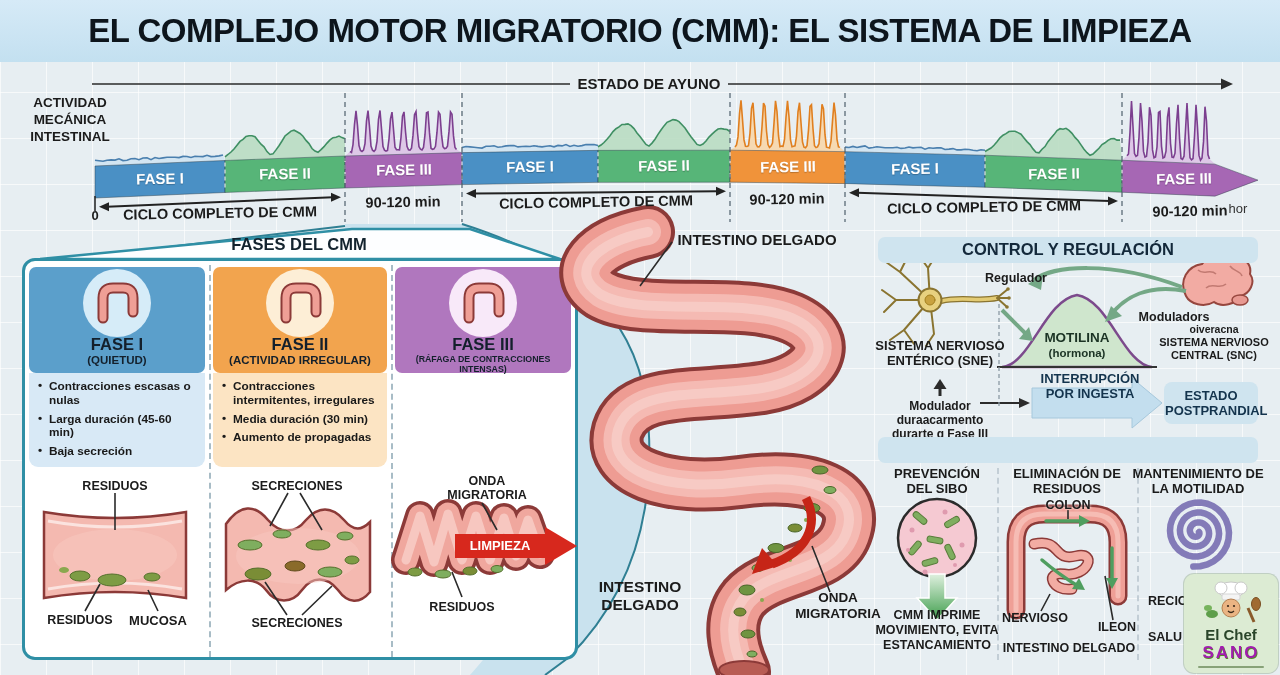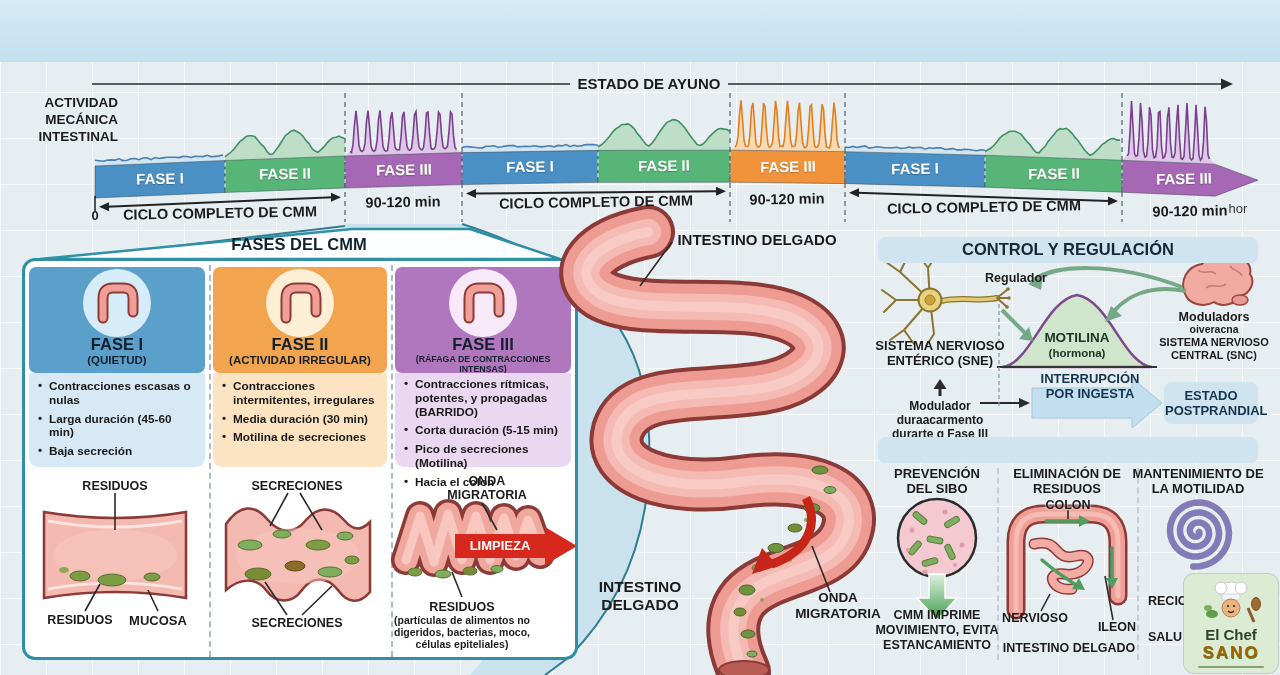--- a/index.html
+++ b/index.html
@@ -11,49 +11,50 @@
     background-size:46px 46px;}
   .abs{position:absolute;left:0;top:0;}
   svg.layer{position:absolute;left:0;top:0;pointer-events:none;}
   .titleband{position:absolute;left:0;top:0;width:1280px;height:62px;
     background:linear-gradient(#d6eaf7,#c3e0f0);}
   .maintitle{position:absolute;left:0;top:0;width:1280px;height:62px;line-height:62px;
     text-align:center;font-weight:bold;font-size:33px;color:#0d151c;letter-spacing:-.5px;}
   .lbl{position:absolute;font-weight:bold;color:#1b1b1b;text-align:center;
     transform:translateX(-50%);line-height:1.18;white-space:nowrap;}
   .lbl.wrap{white-space:normal;}
-  .lbl.left{transform:none;text-align:right;}
+  .lbl.left{transform:none;text-align:center;}
   .lbl.white{color:#fff;}
   .bar{position:absolute;background:#cfe4ef;border-radius:7px;}
   .panel{position:absolute;left:22px;top:258px;width:556px;height:402px;background:#fff;
     border:3px solid #2f8fa5;border-radius:13px;}
   .col-sep{position:absolute;top:4px;height:392px;border-left:2px dashed #a8bcc6;}
   .ph-head{position:absolute;top:6px;height:106px;border-radius:7px;}
   .ph-tint{position:absolute;top:112px;height:94px;border-radius:0 0 9px 9px;}
   .ph-name{position:absolute;width:100%;text-align:center;font-weight:bold;color:#14202c;}
   ul.bl{margin:7px 4px 0 6px;padding:0 2px 0 14px;list-style:none;}
   ul.bl li{font-size:11.8px;font-weight:bold;color:#191919;line-height:1.17;margin-bottom:5px;position:relative;}
   ul.bl li:before{content:"•";position:absolute;left:-11px;top:-1px;}
   .bluebox{position:absolute;background:#cfe4ef;border-radius:8px;}
   .divider-v{position:absolute;border-left:2px dashed #c3ced6;}
   .logo{position:absolute;left:1184px;top:574px;width:94px;height:99px;background:#dcebd3;
     border-radius:10px;box-shadow:0 0 0 1px rgba(120,150,110,.35);}
   .logo .l1{position:absolute;top:52px;width:100%;text-align:center;font-weight:bold;
     font-size:15px;color:#2a452a;}
   .logo .l2{position:absolute;top:69px;width:100%;text-align:center;font-weight:bold;
-    font-size:17px;color:#a16207;letter-spacing:2px;text-shadow:.6px .6px 0 #55882a;}
+    font-size:17px;color:#a21caf;letter-spacing:2px;text-shadow:.6px .6px 0 #55882a;}
   .logo .tag{position:absolute;top:92px;left:14px;width:66px;height:2px;background:#44662e;
     opacity:.55;border-radius:2px;}
 </style>
 </head>
 <body>
 
 <div class="stage">
 
   <div class="titleband"></div>
+  <div class="maintitle lblx">EL COMPLEJO MOTOR MIGRATORIO (CMM): EL SISTEMA DE LIMPIEZA</div>
 
   <svg id="svg-tl" class="layer" width="1280" height="675" viewBox="0 0 1280 675">
       <path d="M95.0,160.3 L99.0,160.7 L103.0,161.3 L107.0,160.2 L111.0,159.9 L115.0,160.1 L119.0,158.8 L123.0,160.6 L127.0,160.2 L131.0,158.7 L135.0,158.5 L139.0,159.7 L143.0,158.0 L147.0,157.7 L151.0,159.6 L155.0,157.5 L159.0,158.5 L163.0,157.9 L167.0,157.3 L171.0,157.2 L175.0,157.2 L179.0,157.6 L183.0,156.4 L187.0,156.5 L191.0,157.5 L195.0,156.3 L199.0,156.5 L203.0,156.6 L207.0,155.3 L211.0,156.6 L215.0,156.4 L219.0,155.9 L223.0,155.0 L225,160.5 L95,166.0 Z" fill="#cfe3f2" opacity="0.9" stroke="none"></path>
       <path d="M95.0,160.3 L99.0,160.7 L103.0,161.3 L107.0,160.2 L111.0,159.9 L115.0,160.1 L119.0,158.8 L123.0,160.6 L127.0,160.2 L131.0,158.7 L135.0,158.5 L139.0,159.7 L143.0,158.0 L147.0,157.7 L151.0,159.6 L155.0,157.5 L159.0,158.5 L163.0,157.9 L167.0,157.3 L171.0,157.2 L175.0,157.2 L179.0,157.6 L183.0,156.4 L187.0,156.5 L191.0,157.5 L195.0,156.3 L199.0,156.5 L203.0,156.6 L207.0,155.3 L211.0,156.6 L215.0,156.4 L219.0,155.9 L223.0,155.0" fill="none" stroke="#4a7fae" stroke-width="1.6"></path>
       <polygon points="95,166 225,160.49610112729528 225,192.49610112729528 95,198" fill="#4a90c5" stroke="#2a3b47" stroke-width="1" stroke-opacity="0.45"></polygon>
       <path d="M225.0,156.8 L228.0,154.5 L231.0,152.0 L234.0,149.0 L237.0,145.2 L240.0,141.4 L243.0,139.4 L246.0,136.4 L249.0,135.7 L252.0,135.8 L255.0,136.8 L258.0,140.6 L261.0,144.2 L264.0,146.8 L267.0,151.6 L270.0,154.5 L273.0,153.9 L276.0,149.9 L279.0,145.7 L282.0,141.0 L285.0,136.0 L288.0,133.6 L291.0,131.1 L294.0,130.2 L297.0,131.7 L300.0,133.5 L303.0,136.2 L306.0,140.4 L309.0,143.6 L312.0,148.5 L315.0,151.0 L318.0,152.3 L321.0,149.6 L324.0,146.7 L327.0,143.1 L330.0,139.9 L333.0,137.7 L336.0,137.2 L339.0,136.1 L342.0,137.6 L345.0,138.8 L345,156.0 L225,160.5 Z" fill="#b9dcc2" opacity="0.9" stroke="none"></path>
       <path d="M225.0,156.8 L228.0,154.5 L231.0,152.0 L234.0,149.0 L237.0,145.2 L240.0,141.4 L243.0,139.4 L246.0,136.4 L249.0,135.7 L252.0,135.8 L255.0,136.8 L258.0,140.6 L261.0,144.2 L264.0,146.8 L267.0,151.6 L270.0,154.5 L273.0,153.9 L276.0,149.9 L279.0,145.7 L282.0,141.0 L285.0,136.0 L288.0,133.6 L291.0,131.1 L294.0,130.2 L297.0,131.7 L300.0,133.5 L303.0,136.2 L306.0,140.4 L309.0,143.6 L312.0,148.5 L315.0,151.0 L318.0,152.3 L321.0,149.6 L324.0,146.7 L327.0,143.1 L330.0,139.9 L333.0,137.7 L336.0,137.2 L339.0,136.1 L342.0,137.6 L345.0,138.8" fill="none" stroke="#3f8f63" stroke-width="1.6"></path>
       <polygon points="225,160.49610112729528 345,155.99763545043083 345,187.99763545043083 225,192.49610112729528" fill="#57b578" stroke="#2a3b47" stroke-width="1" stroke-opacity="0.45"></polygon>
       <line x1="225" y1="162.49610112729528" x2="225" y2="190.49610112729528" stroke="rgba(255,255,255,.85)" stroke-width="1.2" stroke-dasharray="4 3"></line>
       <path d="M350.0,151.5 L351.5,152.4 L353.0,144.6 L354.5,124.3 L356.0,110.9 L357.5,125.6 L359.0,145.5 L360.5,150.5 L362.0,151.4 L363.5,150.1 L365.0,143.6 L366.5,121.2 L368.0,110.6 L369.5,126.6 L371.0,146.0 L372.5,150.2 L374.0,151.4 L375.5,149.6 L377.0,141.5 L378.5,119.3 L380.0,110.5 L381.5,128.7 L383.0,146.6 L384.5,150.1 L386.0,151.1 L387.5,150.4 L389.0,139.0 L390.5,118.9 L392.0,112.1 L393.5,129.5 L395.0,147.2 L396.5,149.7 L398.0,149.7 L399.5,149.9 L401.0,137.5 L402.5,116.2 L404.0,111.9 L405.5,131.5 L407.0,146.4 L408.5,149.9 L410.0,150.2 L411.5,148.2 L413.0,135.4 L414.5,114.8 L416.0,111.6 L417.5,132.5 L419.0,146.8 L420.5,149.1 L422.0,150.0 L423.5,147.4 L425.0,134.7 L426.5,112.8 L428.0,112.0 L429.5,132.9 L431.0,148.2 L432.5,149.3 L434.0,148.8 L435.5,146.3 L437.0,132.2 L438.5,112.1 L440.0,114.3 L441.5,134.4 L443.0,146.7 L444.5,148.6 L446.0,148.3 L447.5,146.2 L449.0,131.4 L450.5,111.9 L452.0,114.2 L453.5,135.9 L455.0,147.5 L456.5,149.5 L462,152.6 L345,156.0 Z" fill="#dcc3e6" opacity="0.9" stroke="none"></path>
@@ -129,29 +130,21 @@
       <ul class="bl">
           <li>Contracciones escasas o nulas</li>
           <li>Larga duración (45-60 min)</li>
           <li>Baja secreción</li>
         </ul>
     </div>
     <div class="ph-tint" style="left:188px;width:174px;background:#fce4c3">
       <ul class="bl">
           <li>Contracciones intermitentes, irregulares</li>
           <li>Media duración (30 min)</li>
-          <li>Motilina de secreciones</li>
-        </ul>
-    </div>
-    <div class="ph-tint" style="left:370px;width:176px;background:#ead7f0">
-      <ul class="bl" style="margin-top:5px">
-          <li>Contracciones rítmicas, potentes, y propagadas (BARRIDO)</li>
-          <li>Corta duración (5-15 min)</li>
-          <li>Pico de secreciones (Motilina)</li>
-          <li>Hacia el colon</li>
+          <li>Aumento de propagadas</li>
         </ul>
     </div>
   </div>
 
   <svg class="layer" width="1280" height="675" viewBox="0 0 1280 675">
     <defs>
       <linearGradient id="ga" x1="0" y1="0" x2="0" y2="1">
         <stop offset="0" stop-color="#dff0df"></stop>
           <stop offset="1" stop-color="#3f9e4c"></stop>
       </linearGradient>
@@ -357,33 +350,32 @@
     <div class="lbl" style="left:299px;top:235px;font-size:16.5px;color:#13232e">FASES DEL CMM</div>
 
     <div class="lbl" style="left:115px;top:479px;font-size:12.5px">RESIDUOS</div>
     <div class="lbl" style="left:80px;top:613px;font-size:12.5px">RESIDUOS</div>
     <div class="lbl" style="left:158px;top:613px;font-size:13px">MUCOSA</div>
     <div class="lbl" style="left:297px;top:479px;font-size:12.5px">SECRECIONES</div>
     <div class="lbl" style="left:297px;top:616px;font-size:12.5px">SECRECIONES</div>
     <div class="lbl wrap" style="left:487px;top:475px;width:92px;font-size:12.5px;line-height:1.1">ONDA MIGRATORIA</div>
     <div class="lbl white" style="left:500px;top:538px;font-size:13px">LIMPIEZA</div>
     <div class="lbl" style="left:462px;top:600px;font-size:12.5px">RESIDUOS</div>
-    <div class="lbl wrap" style="left:462px;top:614px;width:156px;font-size:10.5px;line-height:1.15">(partículas de alimentos no digeridos, bacterias, moco, células epiteliales)</div>
 
     <div class="lbl" style="left:757px;top:231px;font-size:15px">INTESTINO DELGADO</div>
     <div class="lbl wrap" style="left:640px;top:578px;width:120px;font-size:15.5px">INTESTINO DELGADO</div>
     <div class="lbl wrap" style="left:838px;top:590px;width:110px;font-size:13.5px">ONDA MIGRATORIA</div>
 
     <div class="bar" style="left:878px;top:237px;width:380px;height:26px"></div>
     <div class="lbl" style="left:1068px;top:240px;font-size:16.5px;color:#13283a">CONTROL Y REGULACIÓN</div>
     <div class="lbl" style="left:1016px;top:271px;font-size:12.5px">Regulador</div>
     <div class="lbl wrap" style="left:940px;top:338px;width:130px;font-size:13px">SISTEMA NERVIOSO ENTÉRICO (SNE)</div>
     <div class="lbl" style="left:1077px;top:330px;font-size:13.5px;color:#1b3324">MOTILINA</div>
     <div class="lbl" style="left:1077px;top:347px;font-size:11.5px;color:#1b3324">(hormona)</div>
-    <div class="lbl" style="left:1214px;top:310px;font-size:12.5px">Moduladors</div>
+    <div class="lbl" style="left:1174px;top:310px;font-size:12.5px">Moduladors</div>
     <div class="lbl" style="left:1214px;top:323px;font-size:10.5px">oiveracna</div>
     <div class="lbl wrap" style="left:1214px;top:336px;width:132px;font-size:11px">SISTEMA NERVIOSO CENTRAL (SNC)</div>
     <div class="lbl wrap" style="left:940px;top:399px;width:128px;font-size:12px">Modulador duraacarmento durarte g Fase III</div>
     <div class="lbl wrap" style="left:1090px;top:371px;width:112px;font-size:13px;color:#14344d">INTERRUPCIÓN POR INGESTA</div>
     <div class="bluebox" style="left:1164px;top:382px;width:94px;height:42px"></div>
     <div class="lbl wrap" style="left:1211px;top:388px;width:92px;font-size:13px;color:#14344d">ESTADO POSTPRANDIAL</div>
 
     <div class="bar" style="left:878px;top:437px;width:380px;height:26px"></div>
     <div class="divider-v" style="left:997px;top:468px;height:192px"></div>
     <div class="divider-v" style="left:1137px;top:468px;height:192px"></div>

